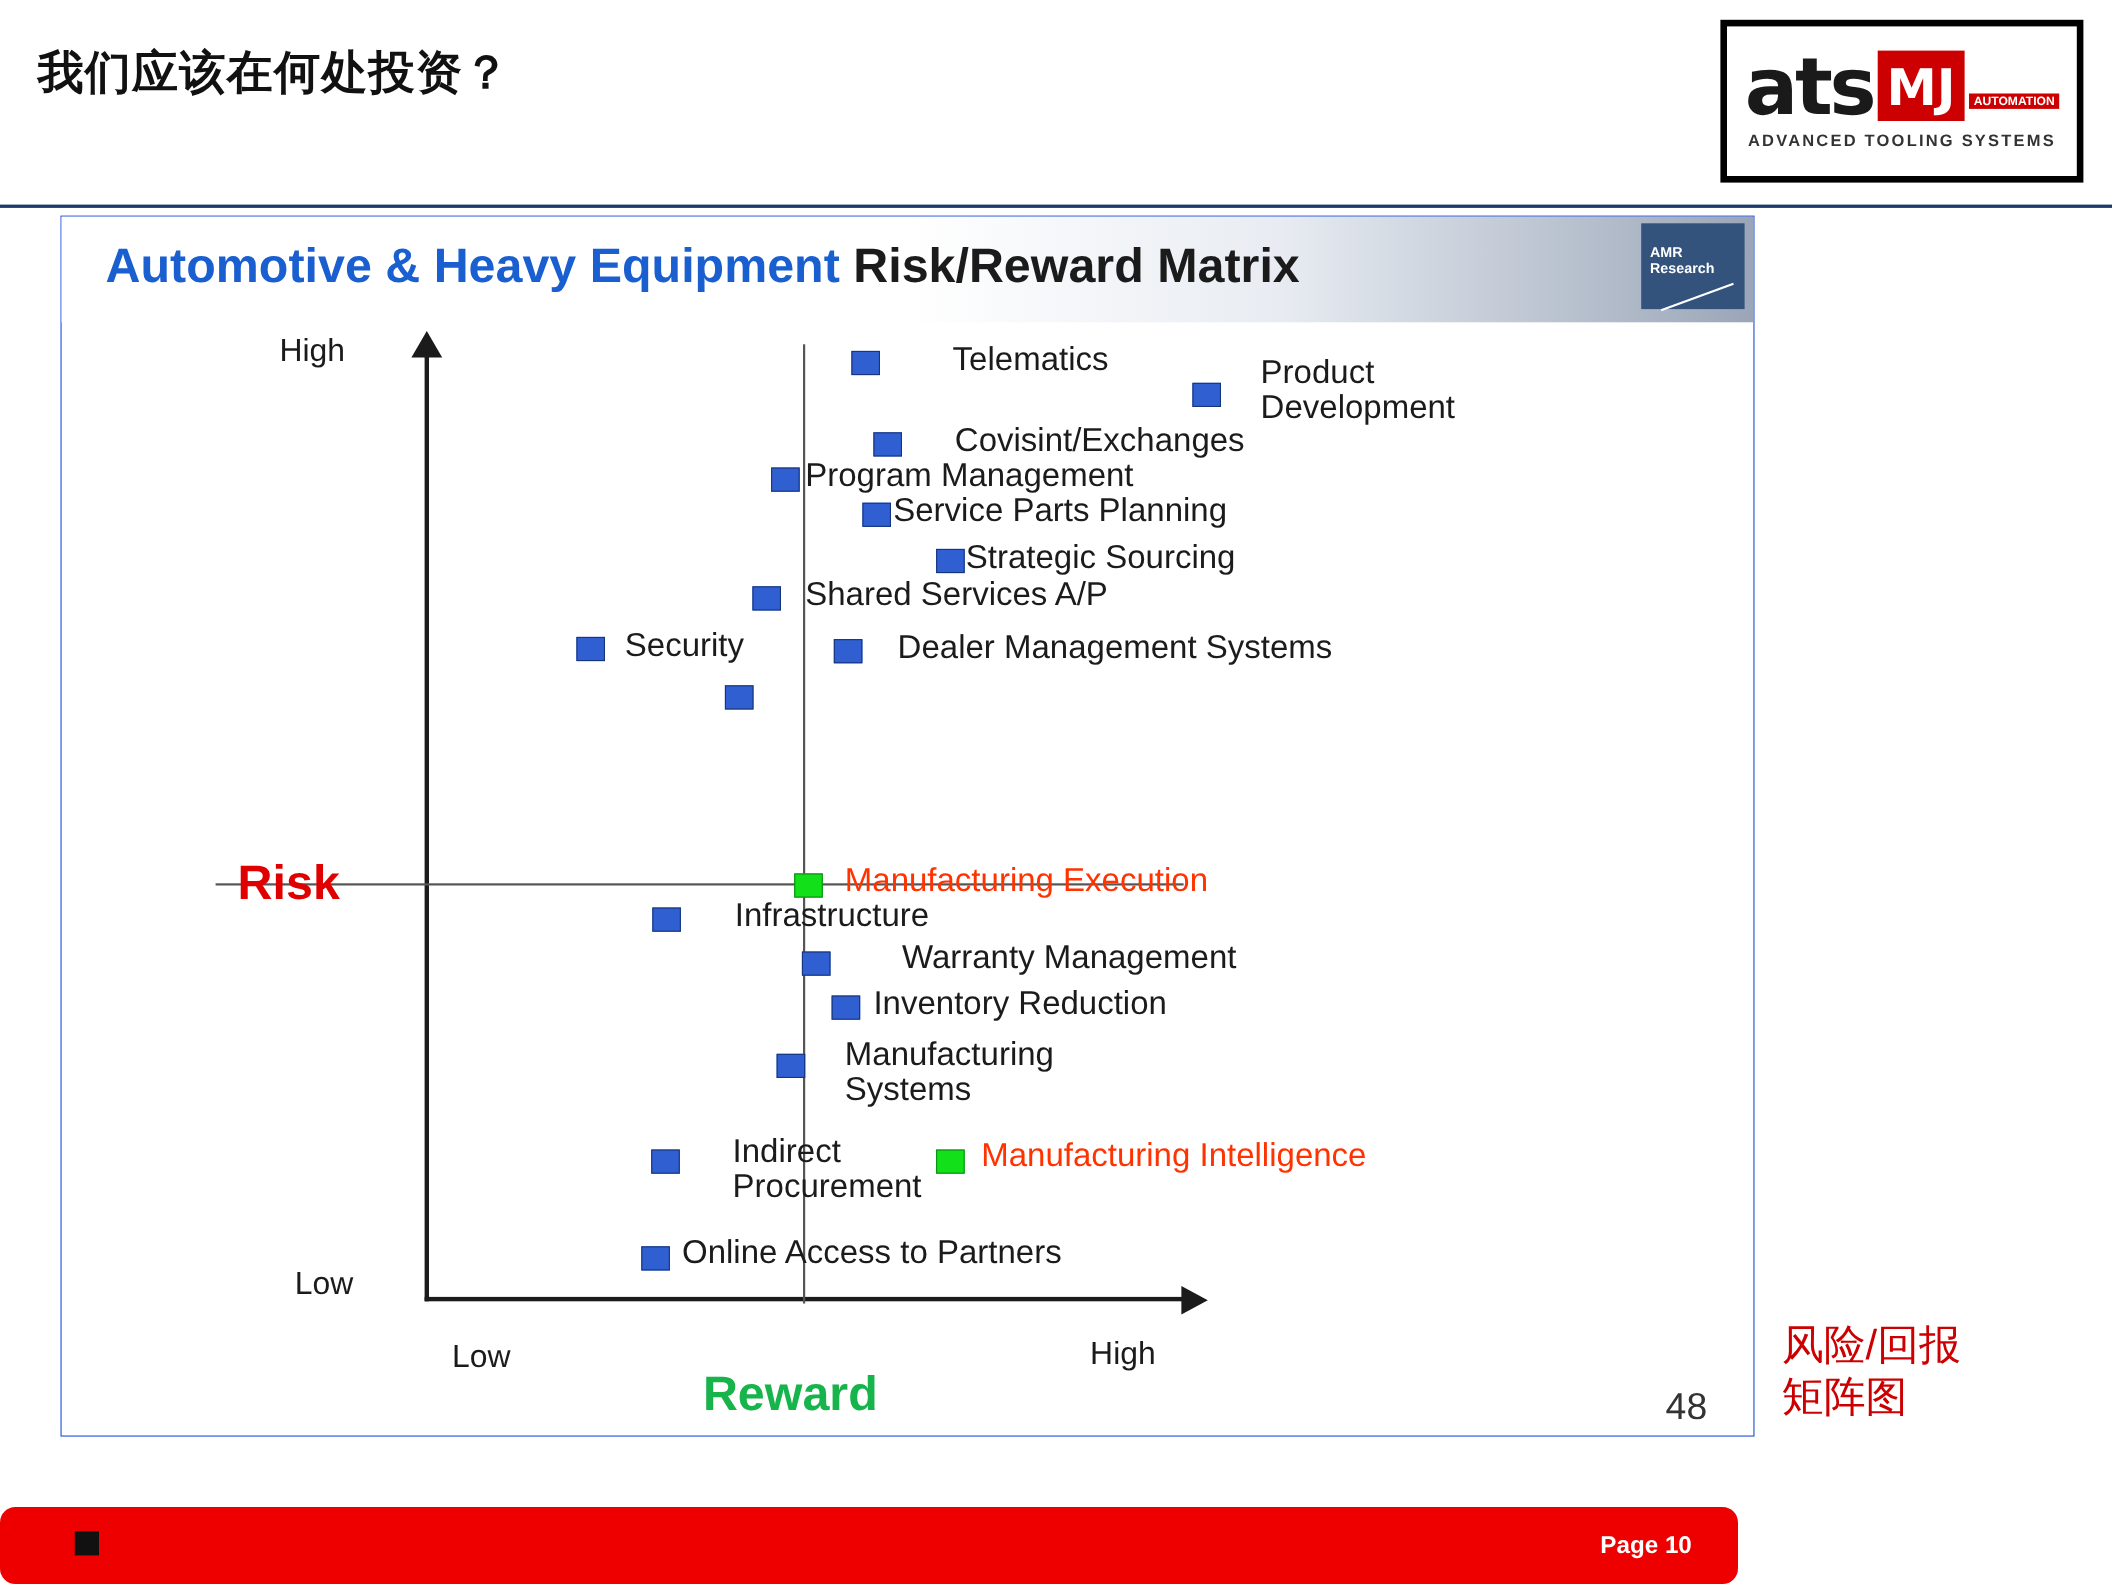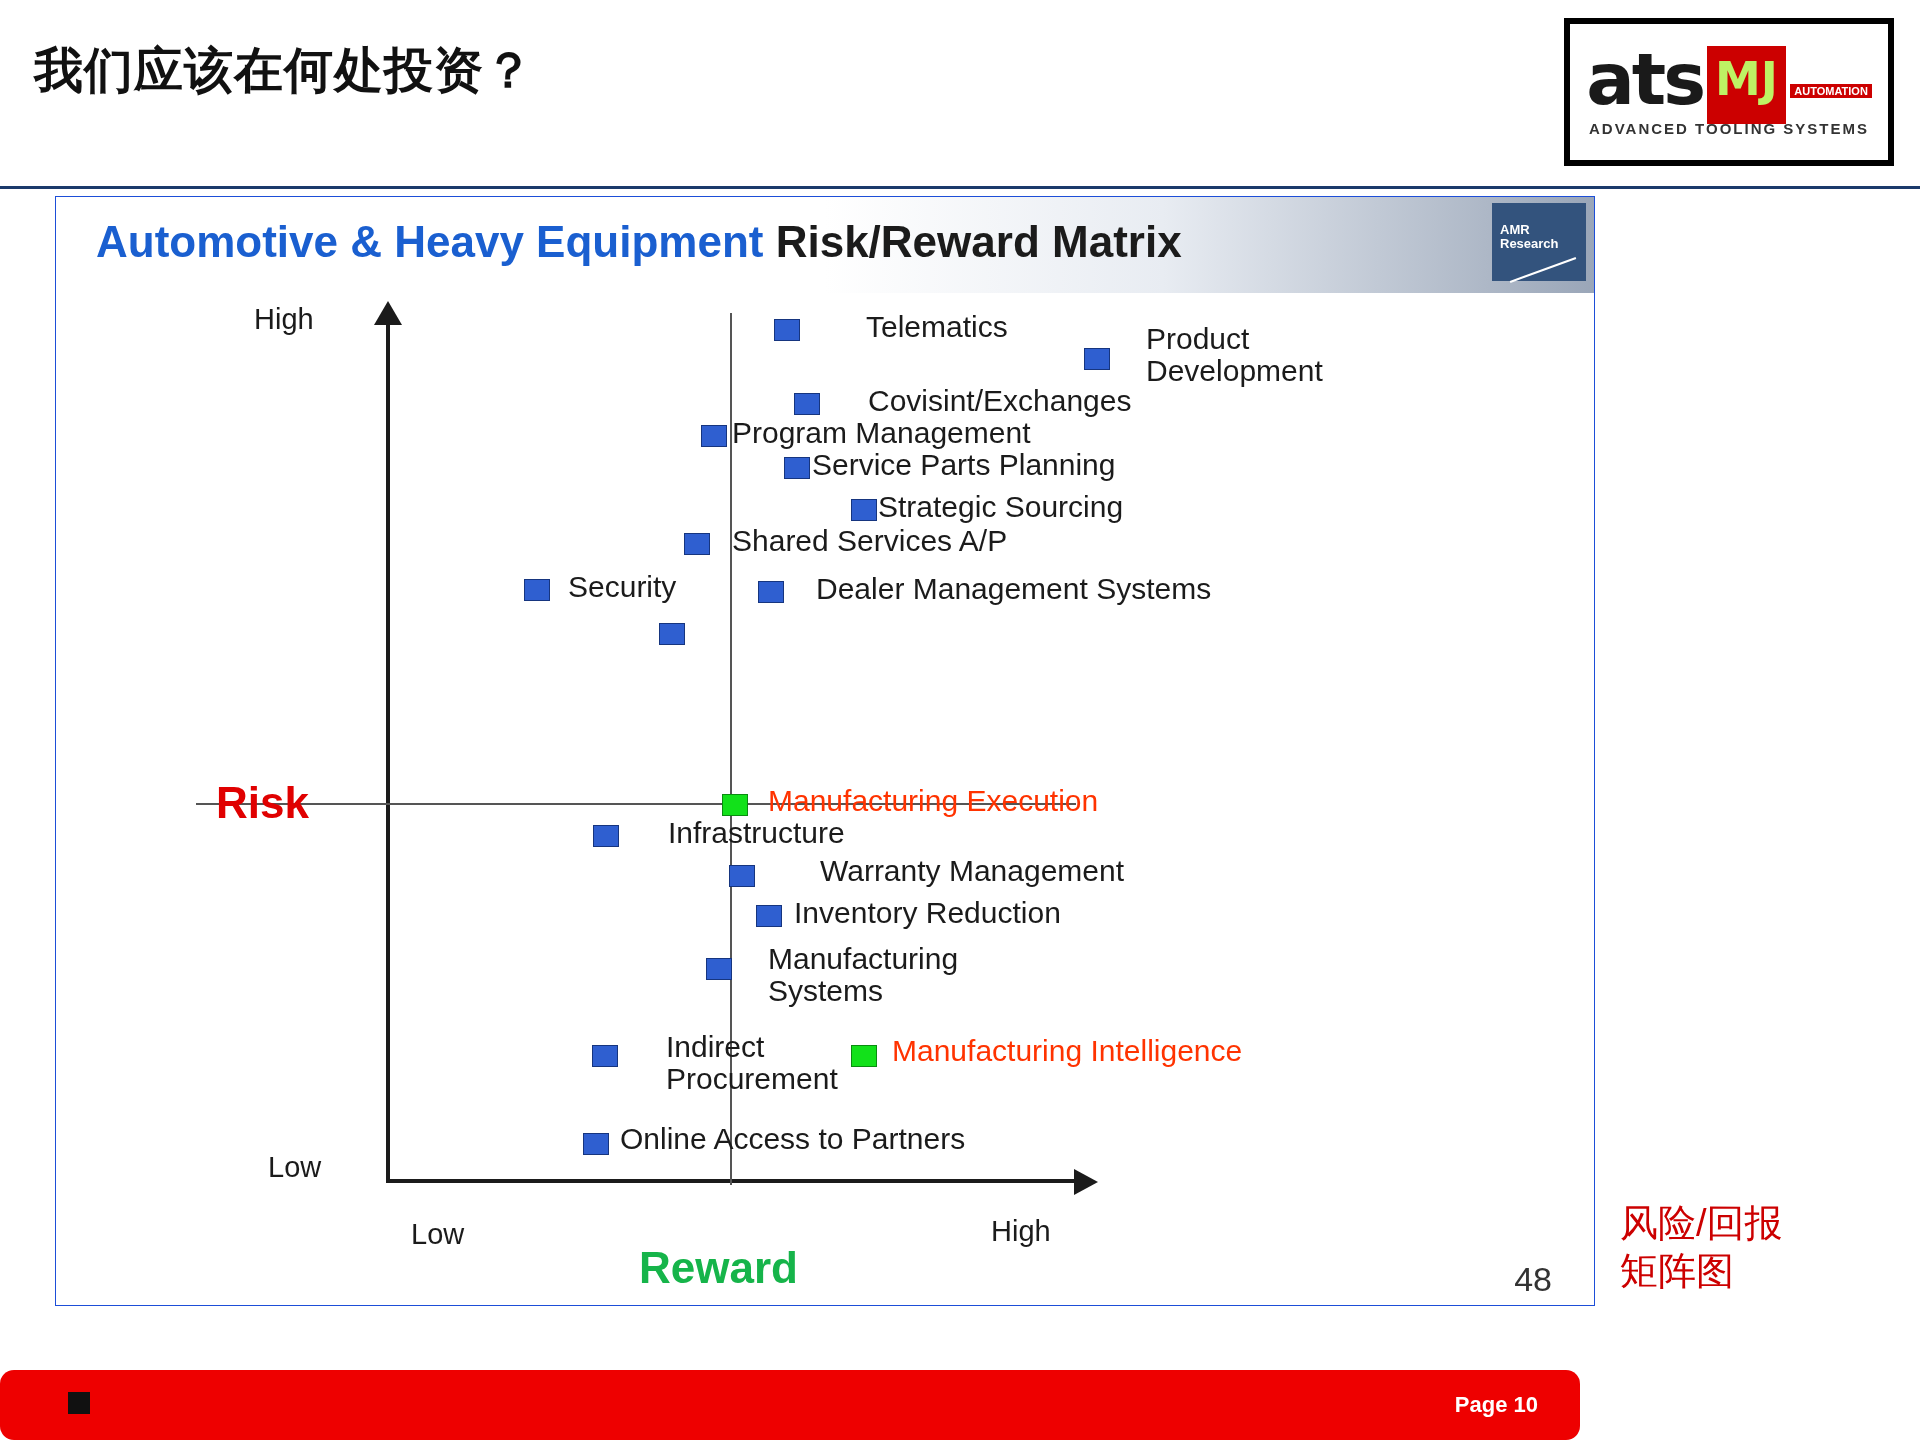--- a/index.html
+++ b/index.html
@@ -13,21 +13,21 @@
     position: relative;
     font-family: "Liberation Sans", sans-serif;
     overflow: hidden;
   }
 
   
   .slide-title {
     position: absolute;
     left: 34px;
     top: 38px;
-    font-size: 49px;
+    font-size: 42px;
     font-weight: bold;
     color: #111111;
     letter-spacing: 1px;
     white-space: nowrap;
   }
   .header-rule {
     position: absolute;
     left: 0;
     top: 186px;
     width: 1920px;
@@ -59,25 +59,25 @@
     font-size: 72px;
     font-weight: bold;
     color: #1a1a1a;
     letter-spacing: -3px;
     line-height: 0.9;
     font-family: "DejaVu Sans", sans-serif;
   }
   .logo-mj {
     margin-left: 4px;
     background: #cc0000;
-    color: #bef264;
+    color: #ffffff;
     font-size: 46px;
     font-weight: bold;
     line-height: 1;
-    padding: 6px 8px 18px 8px;
+    padding: 6px 8px 4px 8px;
     font-family: "DejaVu Sans", sans-serif;
   }
   .logo-auto {
     font-size: 11px;
     font-weight: bold;
     color: #ffffff;
     background: #cc0000;
     letter-spacing: 0px;
     padding: 1px 4px;
     margin-top: 1px;

